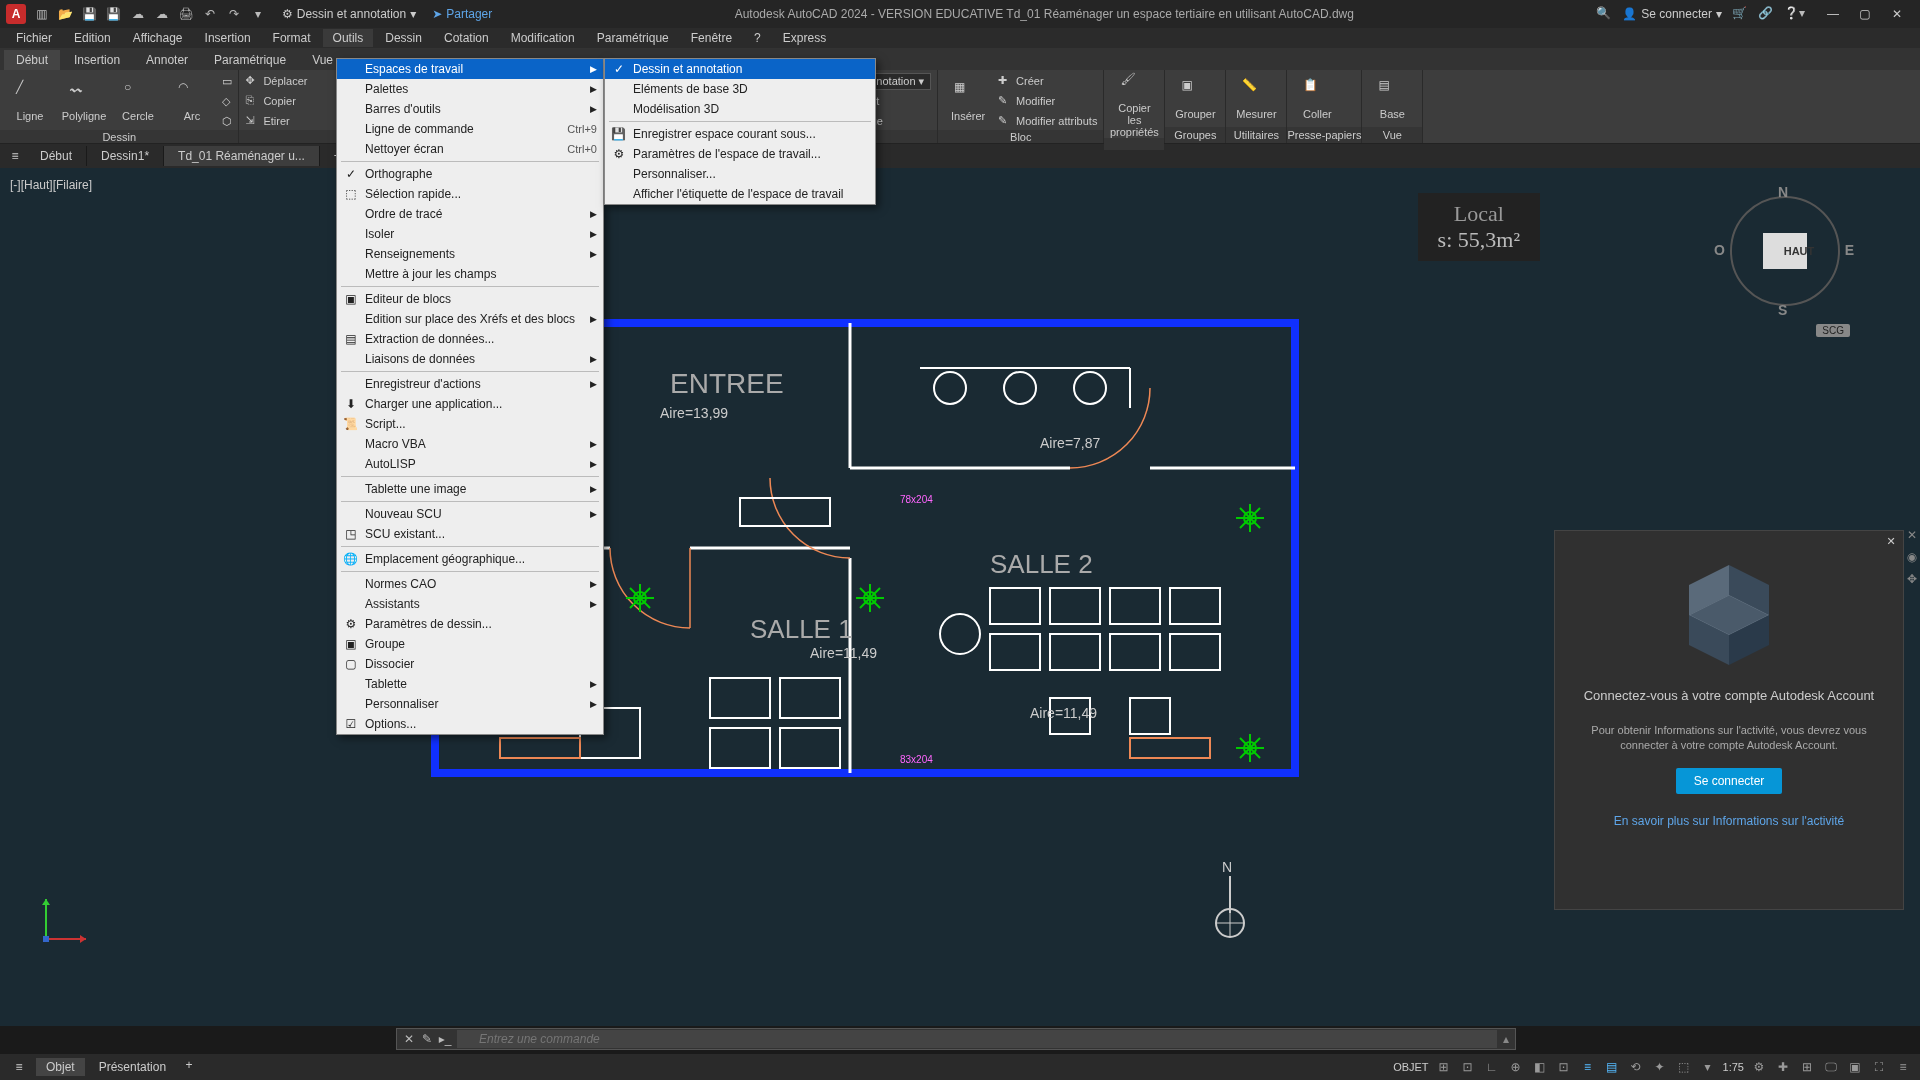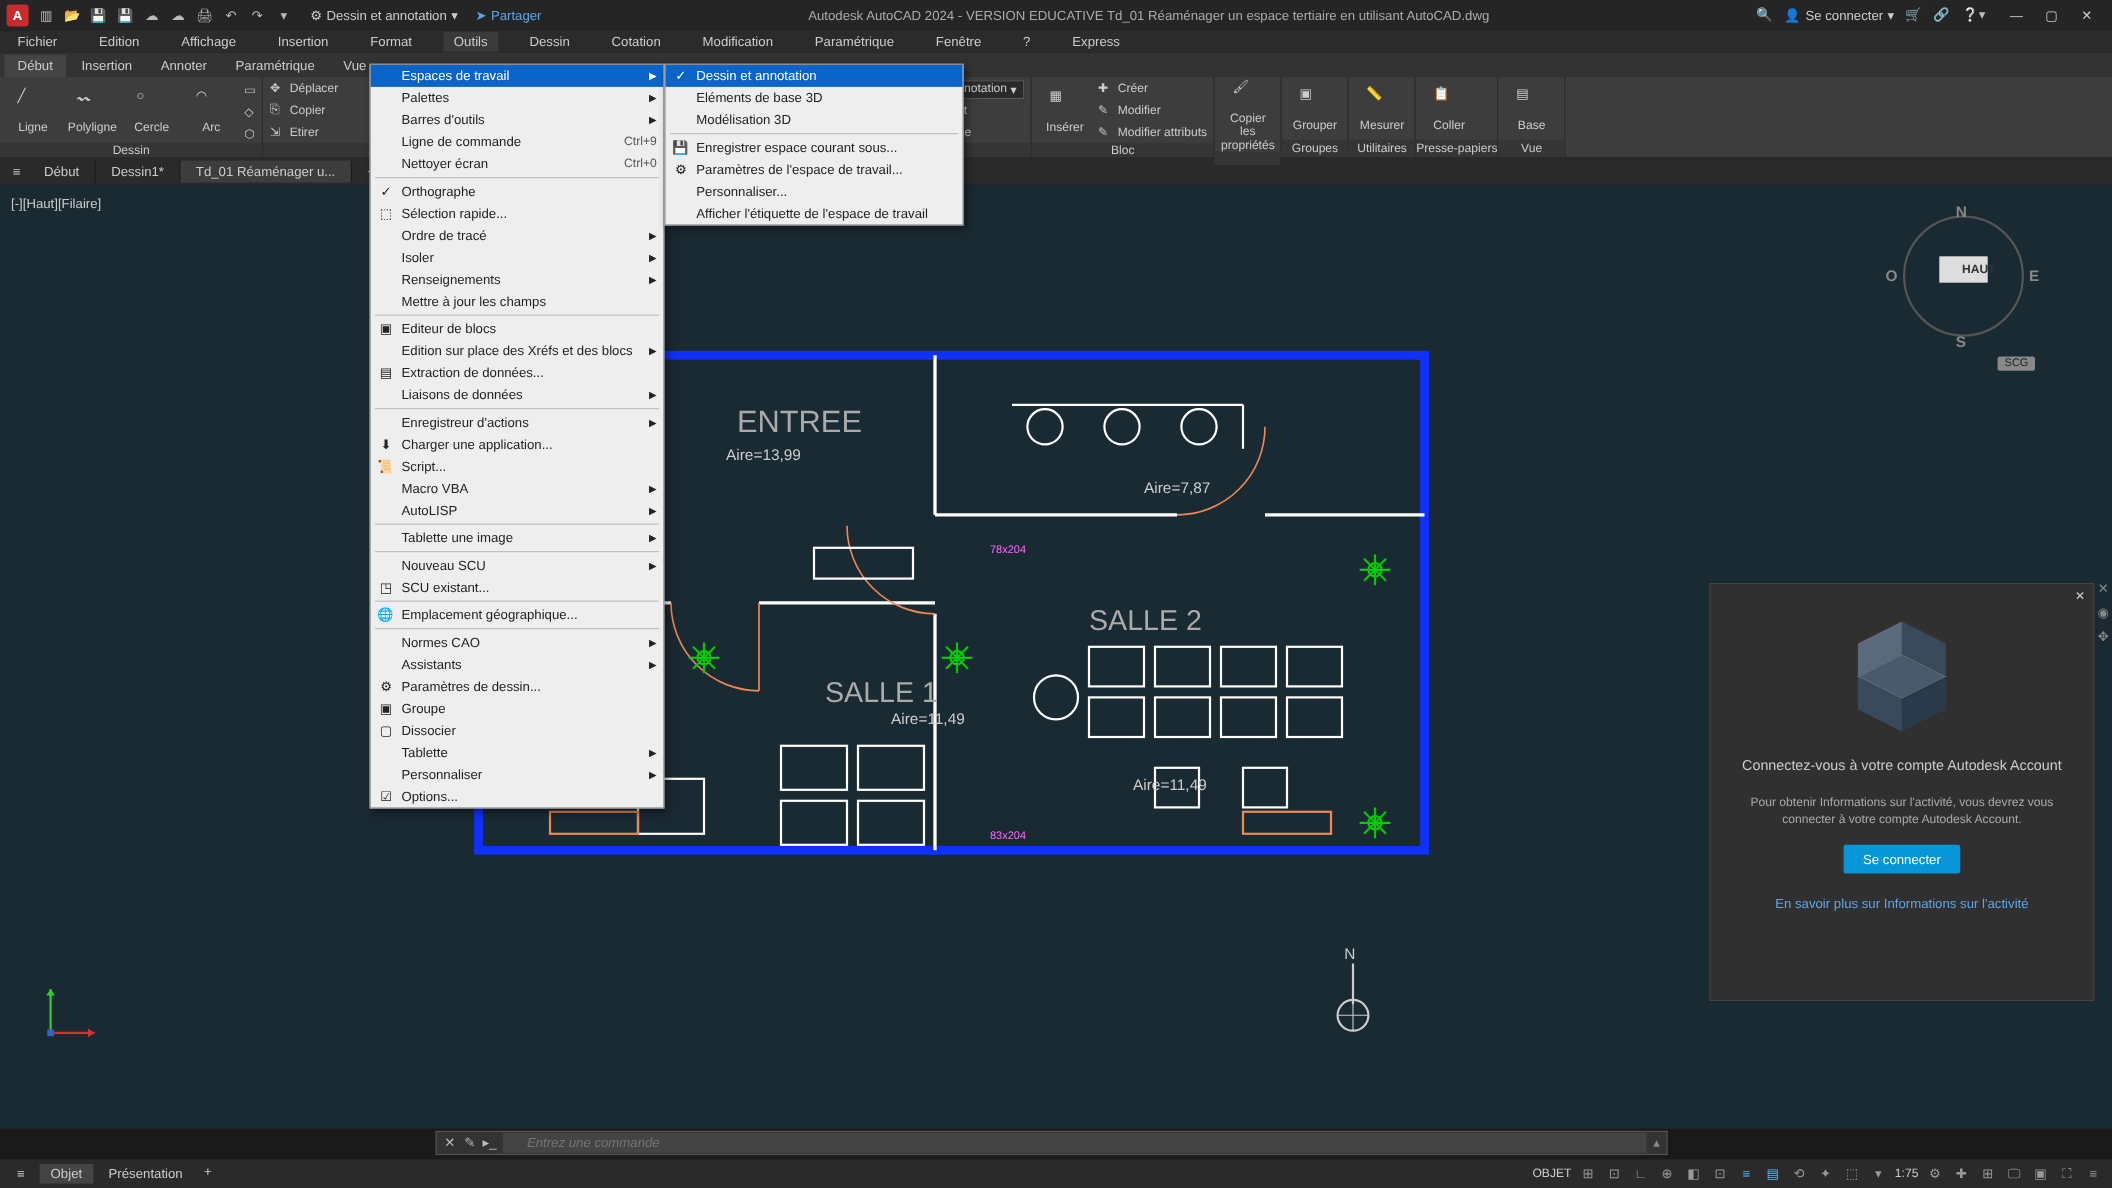--- a/index.html
+++ b/index.html
@@ -12,21 +12,21 @@
 .qat-btn { width: 20px; height: 20px; display: flex; align-items: center; justify-content: center; color: #bbb; }
 .workspace-dd { margin-left: 8px; display: flex; align-items: center; gap: 4px; padding: 0 6px; color: #ccc; }
 .share-btn { margin-left: 10px; display: flex; align-items: center; gap: 4px; color: #5ea5e8; }
 .title-center { flex: 1; text-align: center; color: #aaa; font-size: 12px; }
 .title-right { display: flex; align-items: center; gap: 10px; padding-right: 4px; }
 .title-right .icn { width: 16px; height: 16px; color: #bbb; }
 .win-btns { display: flex; gap: 6px; margin-left: 10px; }
 .win-btn { width: 26px; height: 20px; display: flex; align-items: center; justify-content: center; color: #ccc; }
 
 
-.menubar { height: 20px; background: #2b2b2b; display: flex; align-items: center; padding: 0 6px; gap: 18px; }
+.menubar { height: 20px; background: #2b2b2b; display: flex; align-items: center; padding: 0 6px; gap: 2px; }
 .menubar-item { padding: 2px 10px; color: #ccc; cursor: default; font-size: 12px; }
 .menubar-item.active { background: #3a3a3a; }
 
 
 .tabrow { height: 22px; background: #333; display: flex; align-items: flex-end; padding: 0 4px; gap: 2px; }
 .tab { padding: 3px 12px; color: #ccc; font-size: 12px; background: #333; }
 .tab.active { background: #444; }
 
 
 .ribbon { height: 74px; background: #3d3d3d; display: flex; align-items: stretch; border-bottom: 1px solid #222; position: relative; }
@@ -56,21 +56,21 @@
 .drawing { position: absolute; left: 430px; top: 150px; width: 870px; height: 460px; }
 .drawing svg { width: 100%; height: 100%; }
 
 .local-box { position: absolute; right: 380px; top: 25px; background: #222; padding: 8px 20px; text-align: center; }
 .local-box .t1 { font-family: Georgia, serif; color: #999; font-size: 22px; }
 .local-box .t2 { font-family: Georgia, serif; color: #bbb; font-size: 22px; }
 
 
 .viewcube { position: absolute; right: 70px; top: 18px; width: 130px; height: 130px; }
 .viewcube .ring { position: absolute; width: 110px; height: 110px; left: 10px; top: 10px; border: 2px solid #555; border-radius: 50%; }
-.viewcube .cube { position: absolute; width: 44px; height: 24px; left: 43px; top: 47px; background: #ddd; color: #333; font-size: 11px; display: flex; align-items: center; justify-content: center; font-weight: 600; padding-left: 28px; }
+.viewcube .cube { position: absolute; width: 44px; height: 36px; left: 43px; top: 47px; background: #ddd; color: #333; font-size: 11px; display: flex; align-items: center; justify-content: center; font-weight: 600; padding-left: 28px; }
 .viewcube .lbl { position: absolute; color: #888; font-size: 14px; font-weight: 600; }
 .scg-badge { position: absolute; right: 70px; top: 156px; background: #888; color: #222; padding: 1px 6px; font-size: 10px; border-radius: 2px; }
 
 
 .ucs { position: absolute; left: 38px; bottom: 76px; }
 .ucs svg { width: 56px; height: 56px; }
 
 
 .northarr { position: absolute; left: 1200px; top: 690px; width: 60px; height: 90px; }
 .northarr svg { width: 100%; height: 100%; }
@@ -340,20 +340,24 @@
   <div class="ham">≡</div>
   <div class="ftab">Début</div>
   <div class="ftab">Dessin1*</div>
   <div class="ftab active">Td_01 Réaménager u...</div>
   <div class="ftab">+</div>
 </div>
 
 <div class="viewport">
   <div class="vp-label">[-][Haut][Filaire]</div>
 
+  <div class="local-box">
+    <div class="t1">Local</div>
+    <div class="t2">s: 55,3m²</div>
+  </div>
 
   <div class="viewcube">
     <div class="ring"></div>
     <div class="cube">HAUT</div>
     <div class="lbl" style="top:-2px;left:58px;">N</div>
     <div class="lbl" style="bottom:-2px;left:58px;">S</div>
     <div class="lbl" style="top:56px;right:-4px;">E</div>
     <div class="lbl" style="top:56px;left:-6px;">O</div>
   </div>
   <div class="scg-badge">SCG</div>

